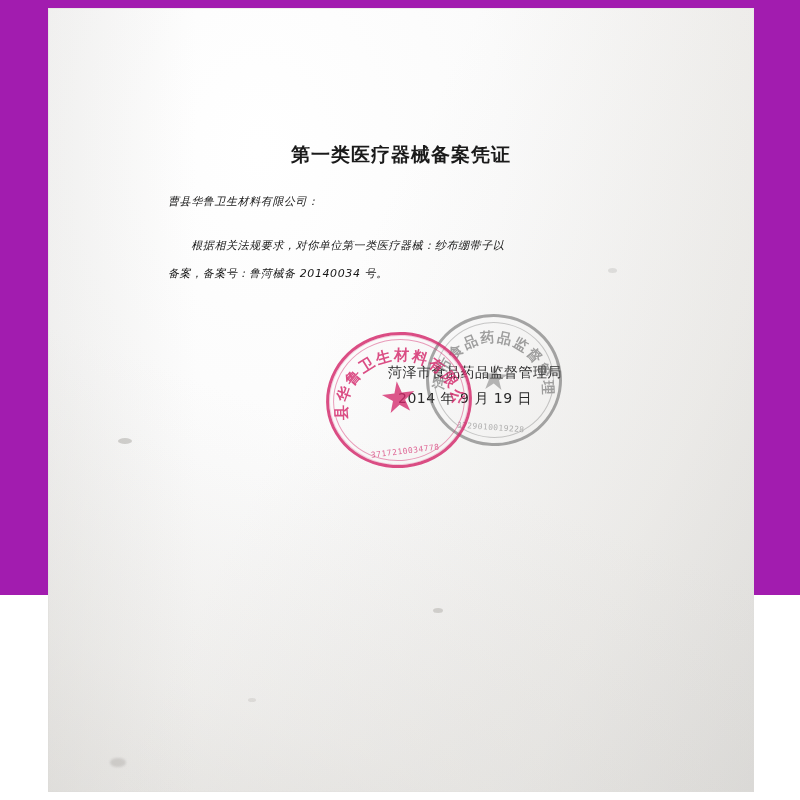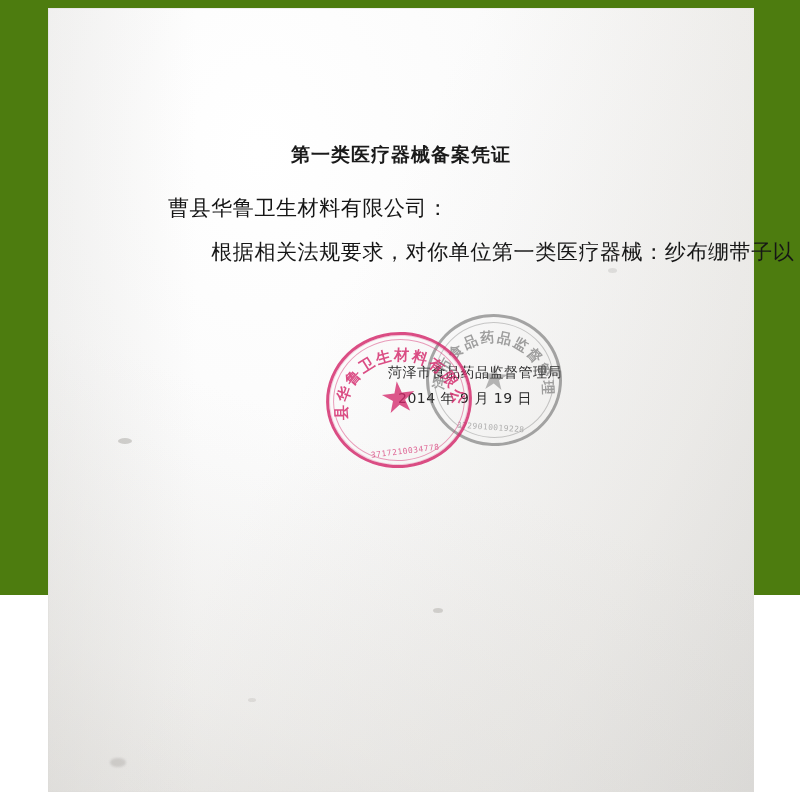--- a/index.html
+++ b/index.html
@@ -11,21 +11,21 @@
     width: 800px;
     height: 800px;
     font-family: "Liberation Serif", serif;
     overflow: hidden;
   }
 
   #page {
     position: relative;
     width: 800px;
     height: 595px;
-    background: #4d7c0f;
+    background: #a21caf;
   }
 
   
   #paper {
     position: absolute;
     left: 48px;
     top: 8px;
     width: 706px;
     height: 784px;
     background:
@@ -72,24 +72,25 @@
     text-align: center;
     font-family: "DejaVu Sans", sans-serif;
     font-weight: bold;
     font-size: 19px;
     letter-spacing: 1px;
     color: #1a1a1a;
   }
   .doc-line {
     position: absolute;
     font-family: "DejaVu Sans", sans-serif;
-    font-size: 21px;
+    font-size: 11px;
     color: #161616;
     letter-spacing: 0.6px;
     white-space: nowrap;
+    font-style: italic;
   }
   #addressee { left: 120px; top: 186px; }
   #body1     { left: 120px; top: 230px; text-align: right; }
   #body2     { left: 120px; top: 258px; }
 
   
   .issuer-line {
     position: absolute;
     font-family: "DejaVu Sans", sans-serif;
     font-size: 14px;
@@ -226,20 +227,21 @@
     <div class="blotch" id="b1"></div>
     <div class="blotch" id="b2"></div>
     <div class="blotch" id="b3"></div>
     <div class="blotch" id="b4"></div>
     <div class="blotch" id="b5"></div>
 
     <div class="doc-title">第一类医疗器械备案凭证</div>
 
     <div class="doc-line" id="addressee">曹县华鲁卫生材料有限公司：</div>
     <div class="doc-line" id="body1">　　根据相关法规要求，对你单位第一类医疗器械：纱布绷带子以</div>
+    <div class="doc-line" id="body2">备案，备案号：鲁菏械备 20140034 号。</div>
 
     <div class="issuer-line" id="issuer">菏泽市食品药品监督管理局</div>
     <div class="issuer-line" id="issdate">2014 年 9 月 19 日</div>
 
     <div id="official-seal">
       <div class="ring"></div>
       <div class="ring2"></div>
       <svg width="136" height="132" viewBox="0 0 136 132" aria-hidden="true">
         <defs>
           <path id="arc-official" d="M 18,76 A 50,48 0 0 1 118,76" fill="none"></path>

